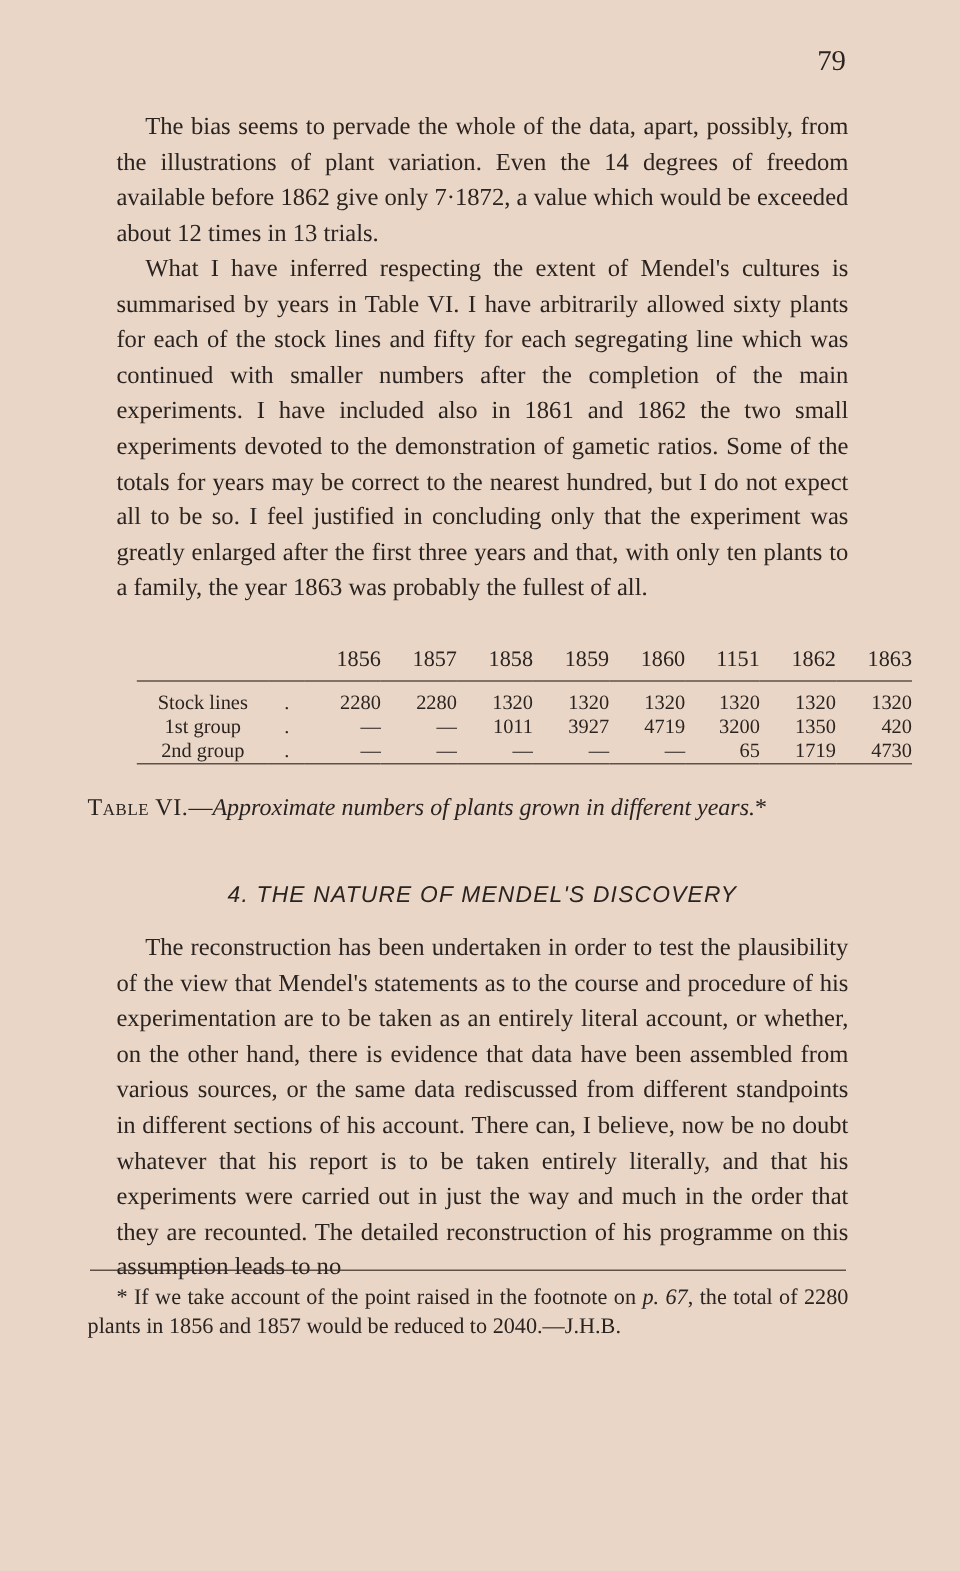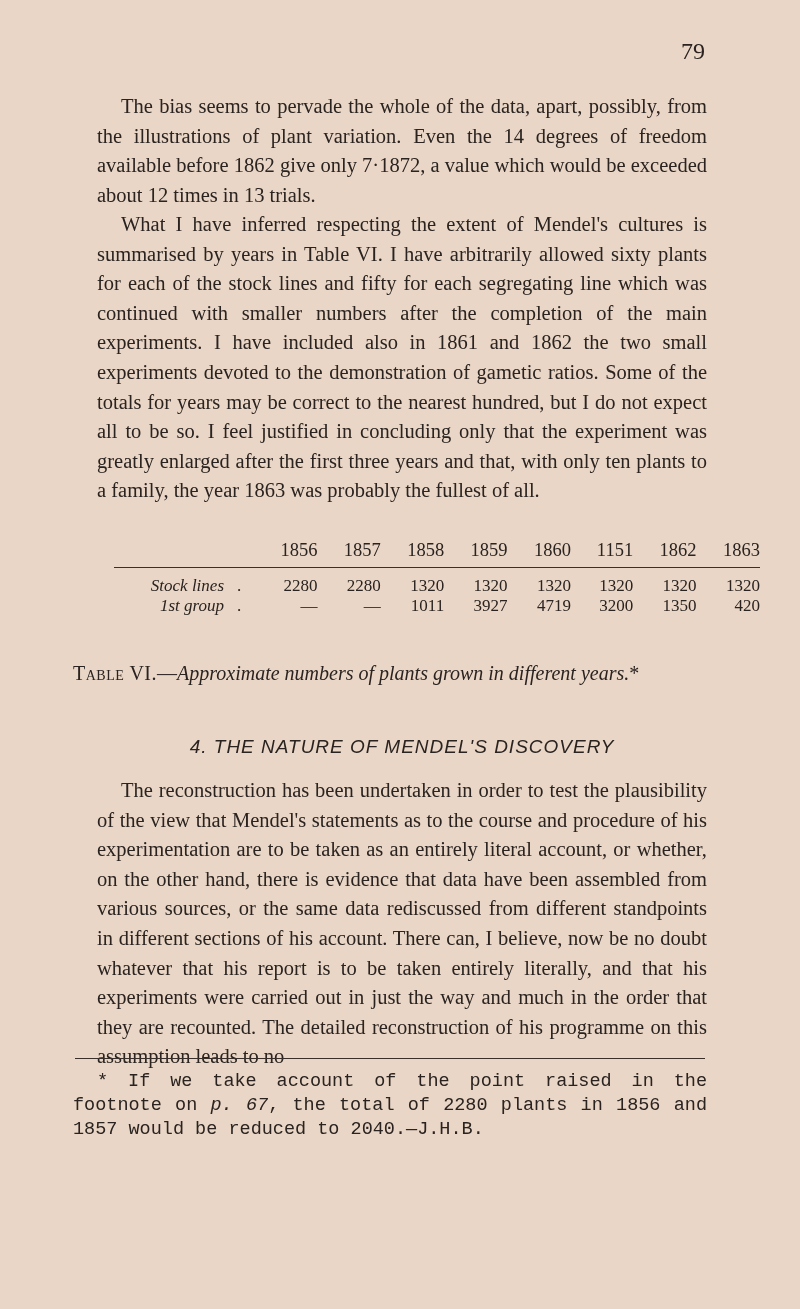--- a/index.html
+++ b/index.html
@@ -8,34 +8,34 @@
   .running-head{position:absolute;top:38px;left:0;width:610px;height:30px;}
   .rh-title{position:absolute;left:66px;top:6px;font-size:16px;letter-spacing:1.6px;text-transform:uppercase;}
   .rh-page{position:absolute;right:2px;top:0;font-size:24px;}
   p.body{margin:0;font-size:20.5px;line-height:29.6px;text-align:justify;text-align-last:left;}
   .para1{position:absolute;top:92px;left:0;width:610px;}
   .para2{position:absolute;top:210px;left:0;width:610px;}
   .indent{text-indent:24px;}
   table.data{position:absolute;top:536px;left:-22px;width:646px;border-collapse:collapse;font-size:17px;margin-left:39px;}
   table.data th{font-weight:normal;font-size:18.5px;padding:4px 0 6px;text-align:right;}
   table.data td{padding:0;line-height:20px;text-align:right;}
-  table.data td.lab{text-align:right;width:110px;font-style:italic;}
+  table.data td.lab{text-align:center;width:110px;}
   table.data td.dot{text-align:center;width:30px;}
   .rule-top{border-bottom:1.5px solid #3a302b;}
   .gap-row td{height:8px;}
   .total-row td{padding-top:8px;line-height:22px;}
   .rule-mid{border-bottom:1.5px solid #3a302b;}
   .caption{position:absolute;top:662px;left:-24px;width:650px;font-size:20px;}
   .caption .sc{font-variant:small-caps;letter-spacing:0.5px;}
   .caption i{font-style:italic;}
   .section-heading{position:absolute;top:736px;left:0;width:610px;text-align:center;font-family:"Liberation Sans","DejaVu Sans",sans-serif;font-style:italic;font-size:19px;letter-spacing:1px;}
   .para3{position:absolute;top:776px;left:0;width:610px;}
   .fn-rule{position:absolute;top:1058px;left:-22px;width:630px;border-top:1.5px solid #3a302b;}
   .footnote{position:absolute;top:1070px;left:-24px;width:634px;}
-  .footnote p{margin:0;font-size:18.5px;line-height:24px;text-align:justify;text-align-last:left;font-family:Liberation Mono, monospace;}
+  .footnote p{margin:0;font-size:18.5px;line-height:24px;text-align:justify;text-align-last:left;}
 </style>
 </head>
 <body>
 
 <div class="page">
 
   <div class="running-head">
     <span class="rh-page">79</span>
   </div>
 
@@ -78,20 +78,32 @@
         <td class="dot">.</td>
         <td>—</td>
         <td>—</td>
         <td>1011</td>
         <td>3927</td>
         <td>4719</td>
         <td>3200</td>
         <td>1350</td>
         <td>420</td>
       </tr>
+      <tr class="rule-mid">
+        <td class="lab">2nd group</td>
+        <td class="dot">.</td>
+        <td>—</td>
+        <td>—</td>
+        <td>—</td>
+        <td>—</td>
+        <td>—</td>
+        <td>65</td>
+        <td>1719</td>
+        <td>4730</td>
+      </tr>
     </tbody>
   </table>
 
   <div class="caption">
     <span class="sc">Table VI.</span><span>—</span><i>Approximate numbers of plants grown in different years.</i><span>*</span>
   </div>
 
   <div class="section-heading">4. THE NATURE OF MENDEL'S DISCOVERY</div>
 
   <p class="body para3 indent">The reconstruction has been undertaken in order to test the plausibility of the view that Mendel's statements as to the course and procedure of his experimentation are to be taken as an entirely literal account, or whether, on the other hand, there is evidence that data have been assembled from various sources, or the same data rediscussed from different standpoints in different sections of his account. There can, I believe, now be no doubt whatever that his report is to be taken entirely literally, and that his experiments were carried out in just the way and much in the order that they are recounted. The detailed reconstruction of his programme on this assumption leads to no</p>

